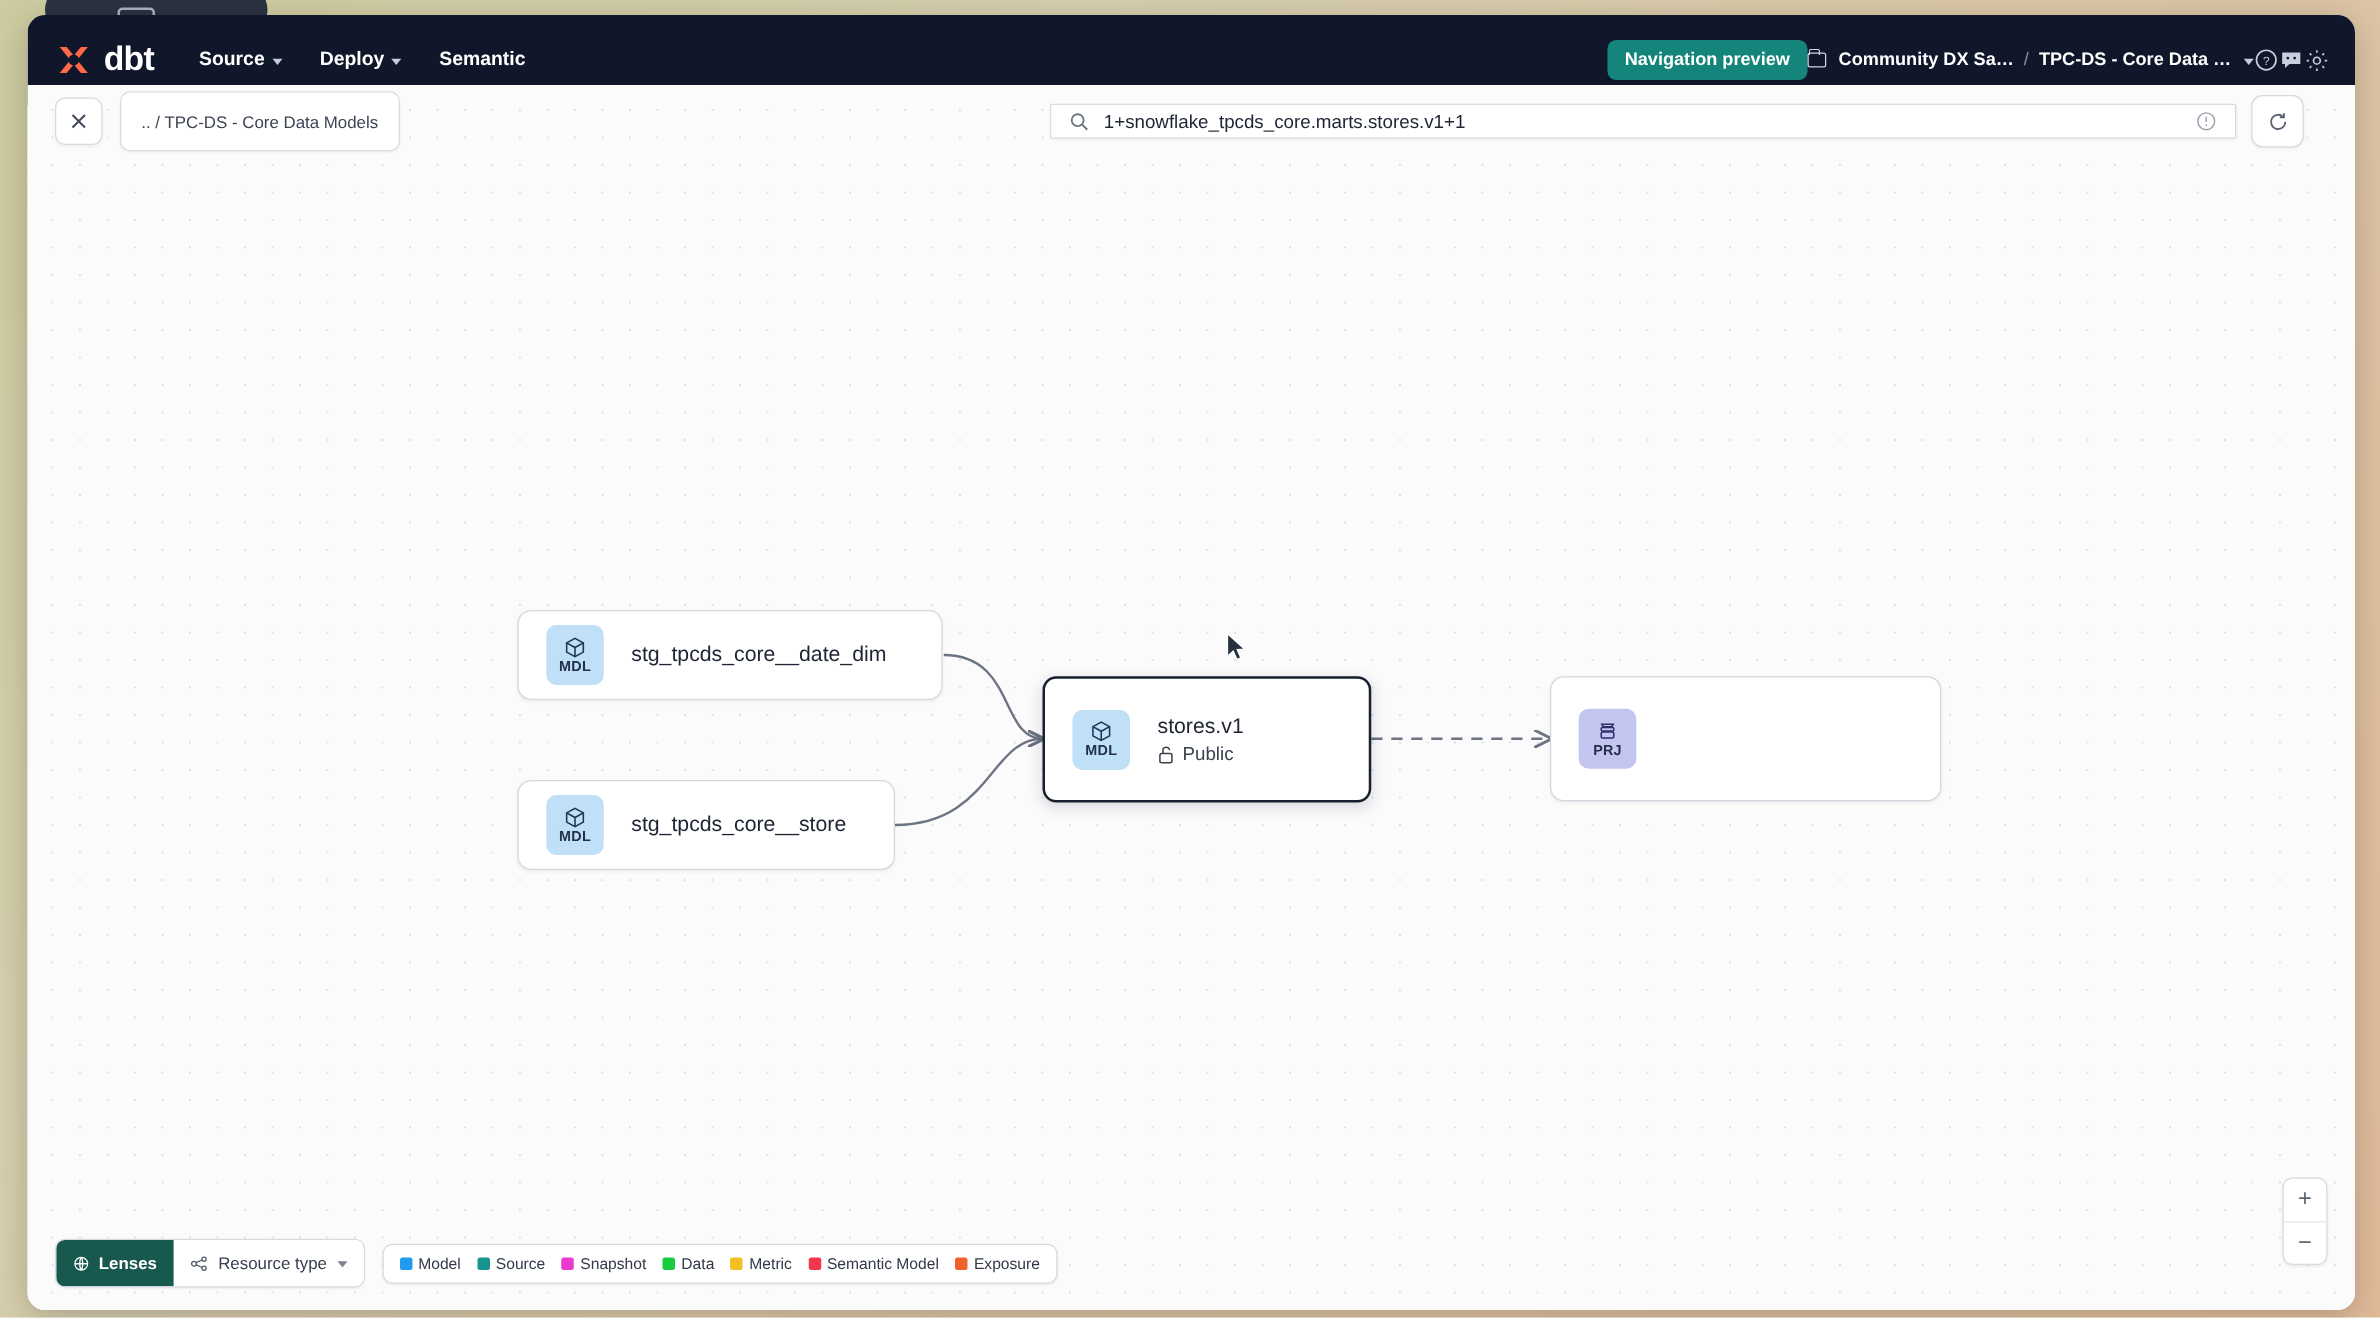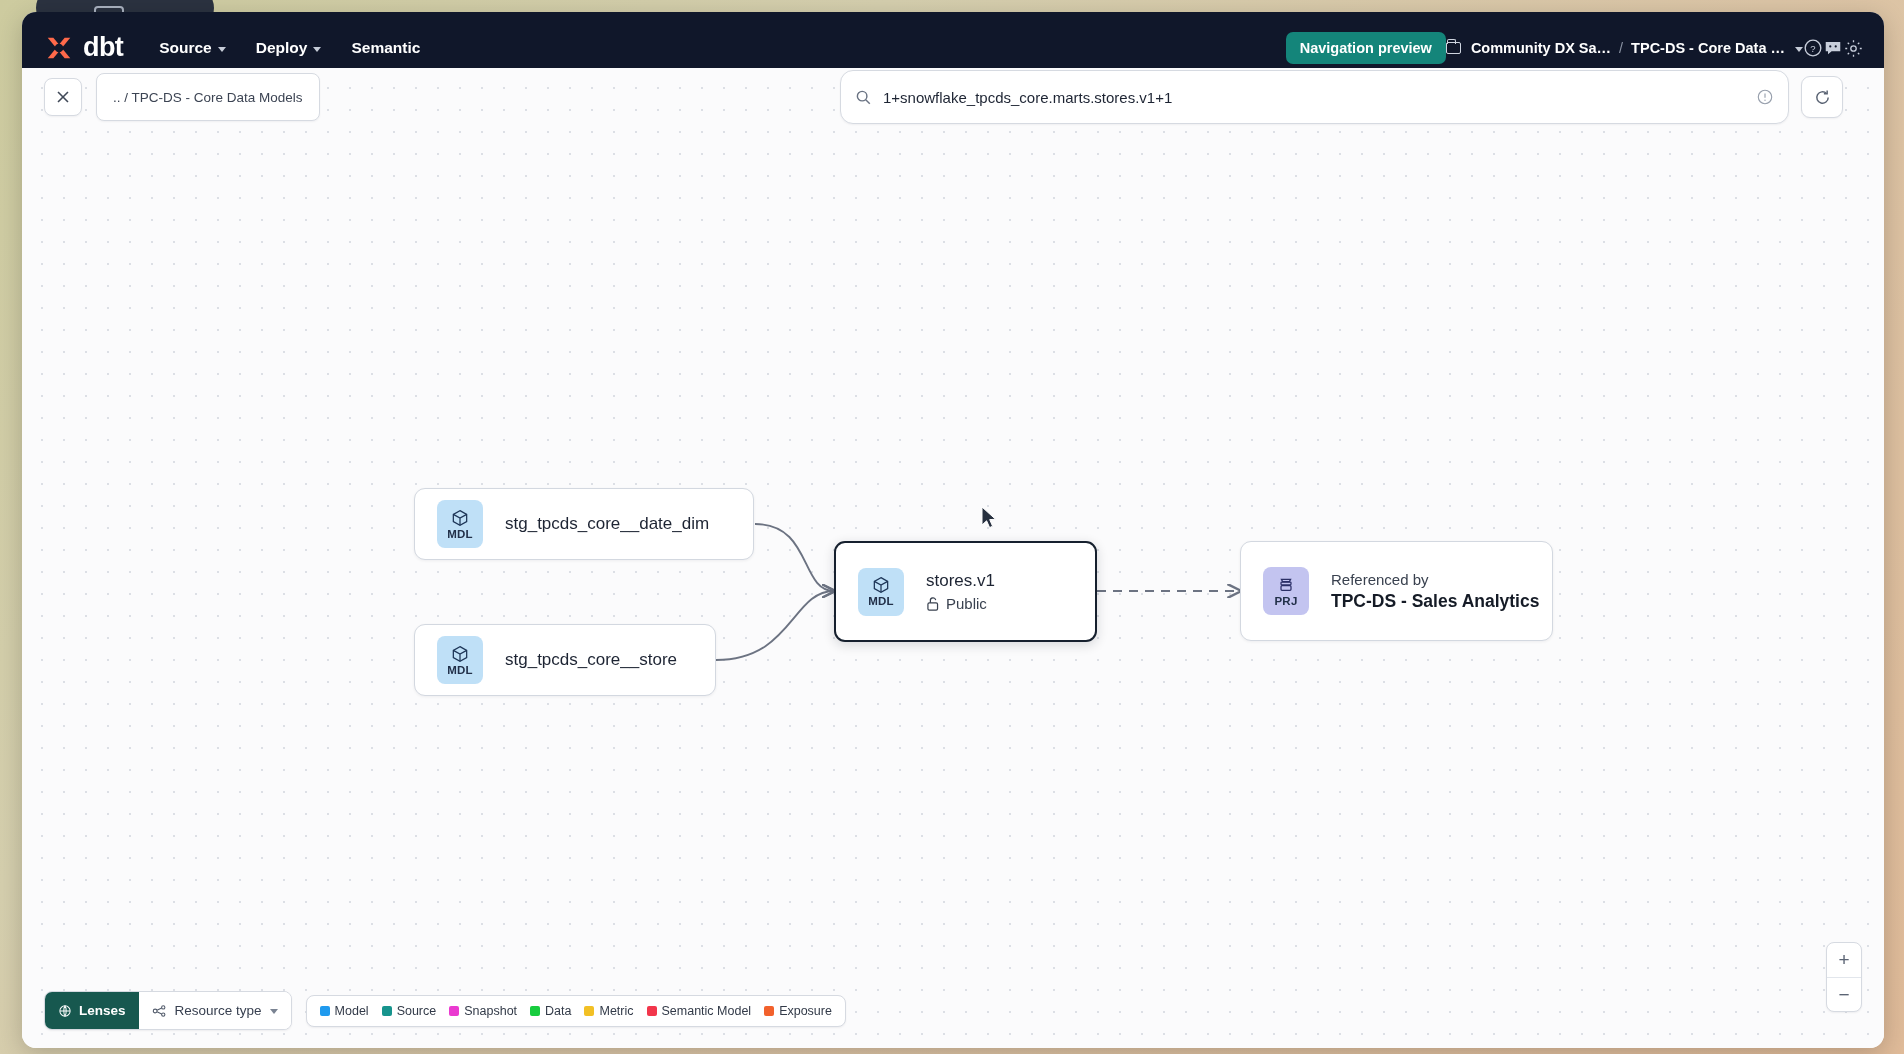--- a/index.html
+++ b/index.html
@@ -186,24 +186,24 @@
   #search-wrap {
     position: absolute;
     left: 818px;
     width: 1003px;
     display: flex;
     align-items: center;
     gap: 12px;
   }
   #search-box {
     flex: 1;
-    height: 54px;
+    height: 28px;
     background: #ffffff;
     border: 1px solid #d6dae1;
-    border-radius: 13px;
+    border-radius: 2px;
     display: flex;
     align-items: center;
     padding: 0 14px;
     gap: 11px;
     box-shadow: 0 1px 2px rgba(16,24,40,0.05);
   }
   #search-input {
     flex: 1;
     border: none;
     outline: none;
@@ -526,24 +526,20 @@
 
     <div class="node" style="left:1218px; top:473px; width:313px; height:100px;">
       <div class="badge prj">
         <svg width="20" height="20" viewBox="0 0 24 24" fill="none" stroke="#2b2f66" stroke-width="1.5">
           <path d="M6.5 5.2h11l-1.4 2.6H7.9z"></path>
           <rect x="6" y="8.4" width="12" height="3.4" rx="1"></rect>
           <rect x="6" y="12.8" width="12" height="5.6" rx="1.2"></rect>
         </svg>
         <span class="badge-label">PRJ</span>
       </div>
-      <div class="node-body">
-        <div class="node-kicker">Referenced by</div>
-        <div class="node-strong">TPC-DS - Sales Analytics</div>
-      </div>
     </div>
 
     <svg id="cursor" style="left:958px; top:438px;" width="18" height="26" viewBox="0 0 18 26">
       <path d="M2 1 L2 19 L6.6 14.8 L9.6 21.6 L12.6 20.2 L9.7 13.6 L15.6 13.3 Z" fill="#27303f" stroke="#ffffff" stroke-width="1"></path>
     </svg>
   </div>
 
   <div id="toolbar">
     <div class="tb-btn">
       <svg width="16" height="16" viewBox="0 0 18 18" stroke="#404958" stroke-width="1.8">

